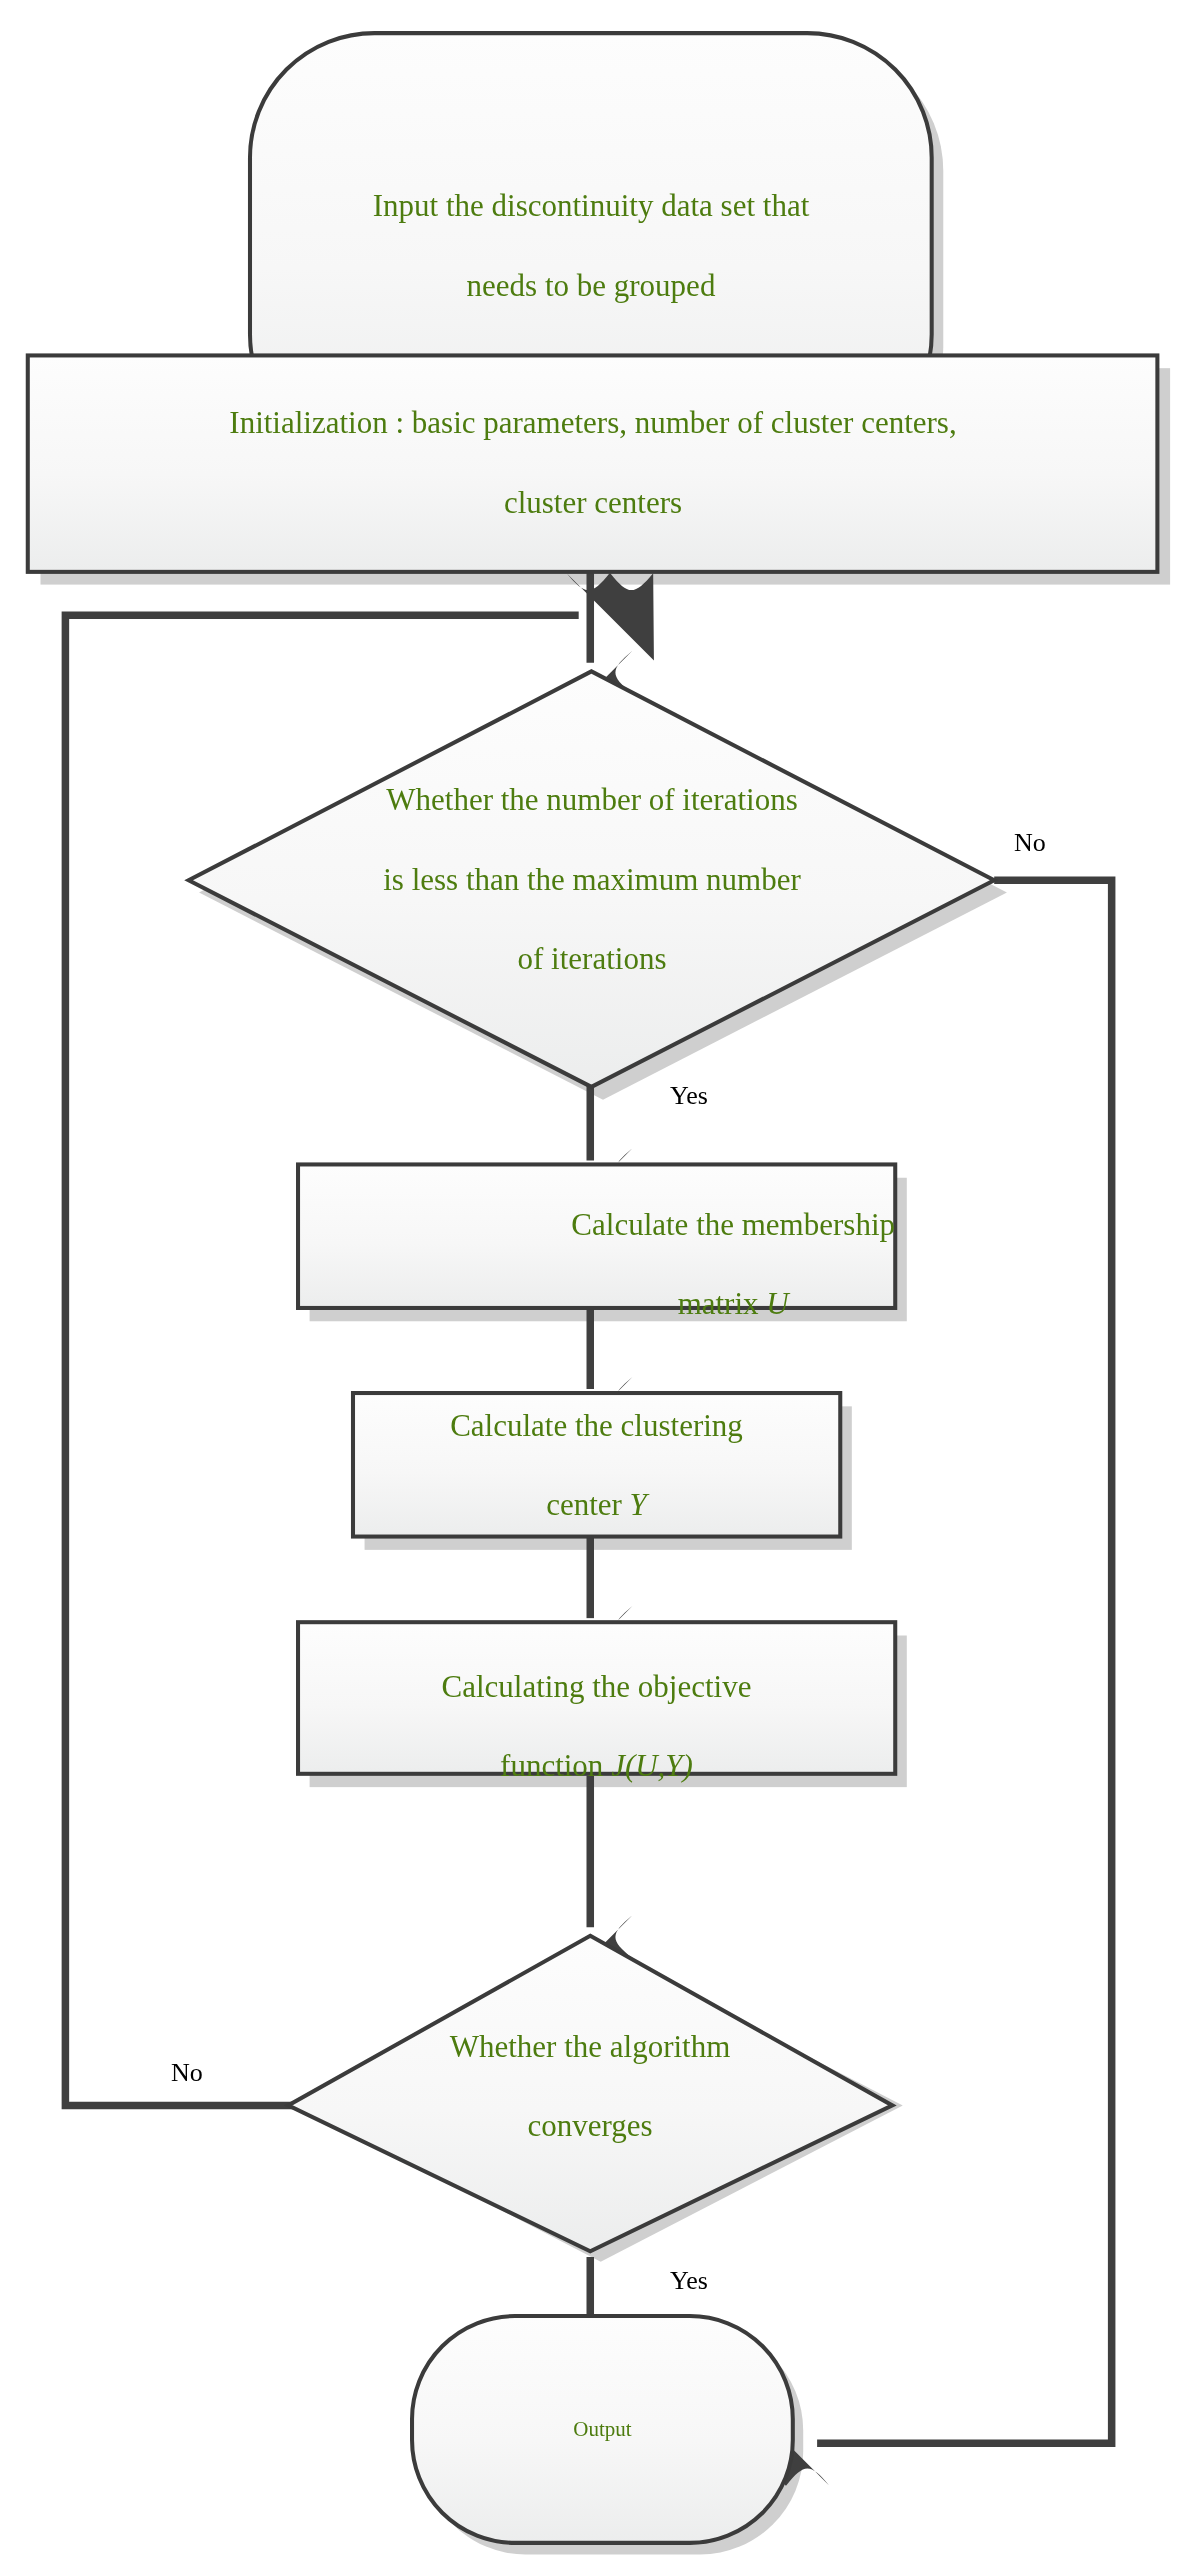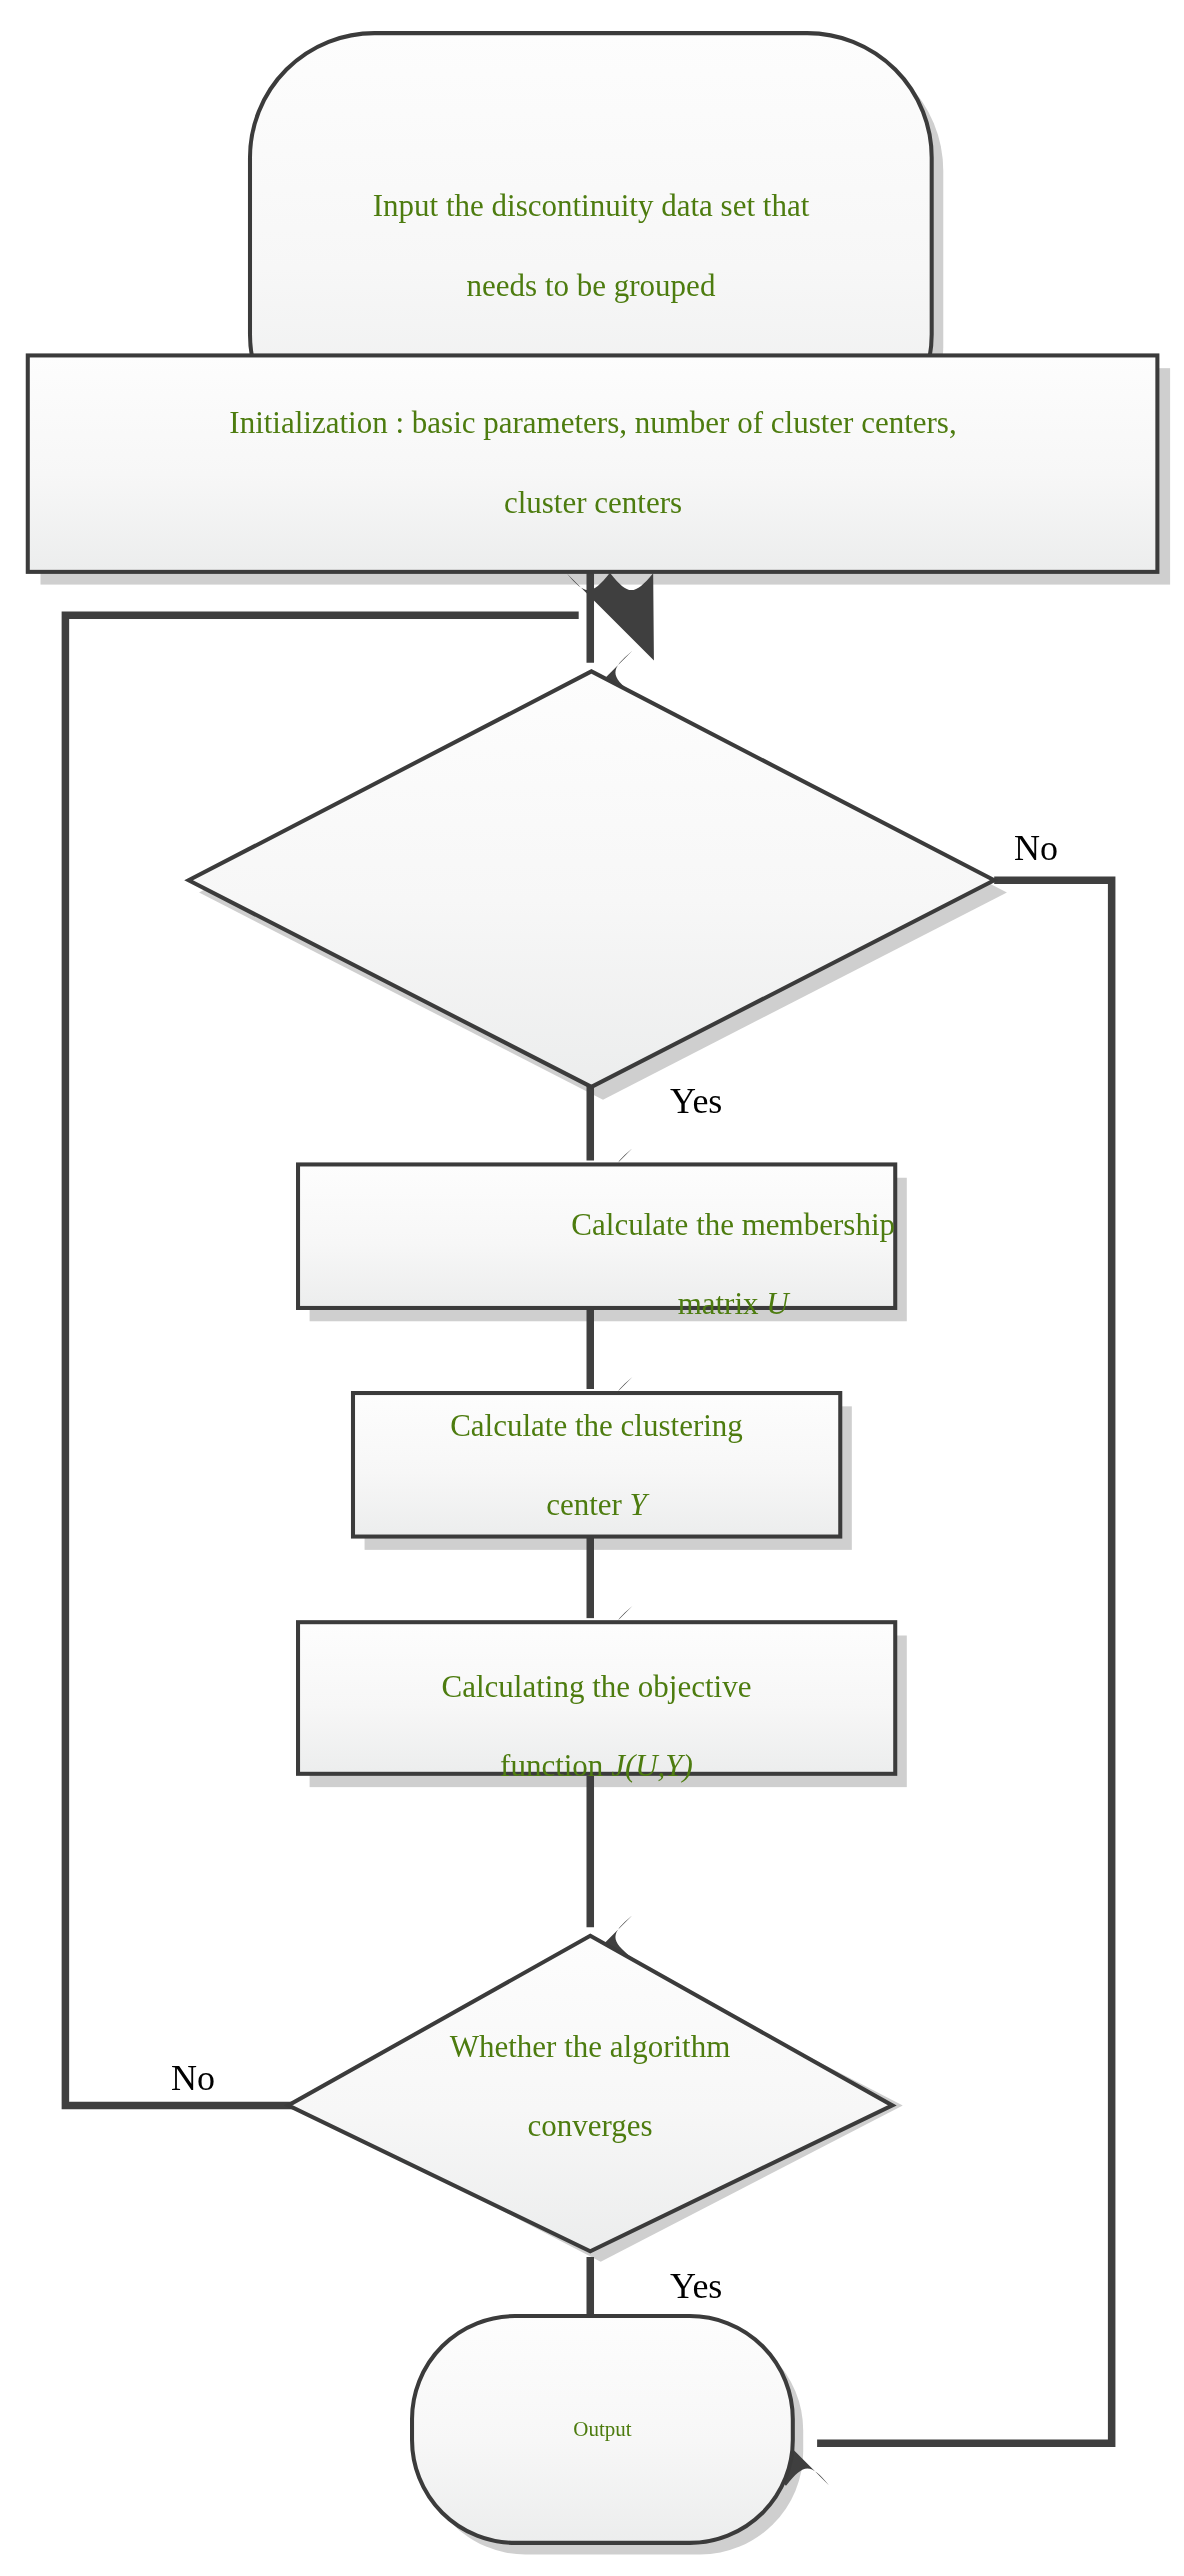--- a/index.html
+++ b/index.html
@@ -40,21 +40,21 @@
   }
   .node-label.terminal-text { font-size: 31px; }
   .node-label.process-text  { font-size: 31px; }
   .node-label.decision-text { font-size: 31px; }
   .node-label.output-text   { font-size: 21px; }
 
   .edge-label {
     position: absolute;
     color: #000000;
     font-family: "Liberation Serif", "DejaVu Serif", serif;
-    font-size: 36px;
+    font-size: 26px;
     line-height: 1;
     white-space: nowrap;
   }
   .math-italic { font-style: italic; }
 </style>
 </head>
 <body>
 
 <div id="flowchart-canvas">
 
@@ -121,20 +121,27 @@
     </div>
   </div>
 
   <div class="node-label process-text" style="left:28px; top:355px; width:1130px; height:216px;">
     <div>
       <div>Initialization : basic parameters, number of cluster centers,</div>
       <div>cluster centers</div>
     </div>
   </div>
 
+  <div class="node-label decision-text" style="left:189px; top:784px; width:806px; height:191px;">
+    <div>
+      <div>Whether the number of iterations</div>
+      <div>is less than the maximum number</div>
+      <div>of iterations</div>
+    </div>
+  </div>
 
   <div class="node-label process-text" style="left:298px; top:1192px; width:597px; height:144px;justify-content:flex-end;">
     <div>
       <div>Calculate the membership</div>
       <div><span>matrix </span><span class="math-italic">U</span></div>
     </div>
   </div>
 
   <div class="node-label process-text" style="left:353px; top:1393px; width:487px; height:144px;">
     <div>

